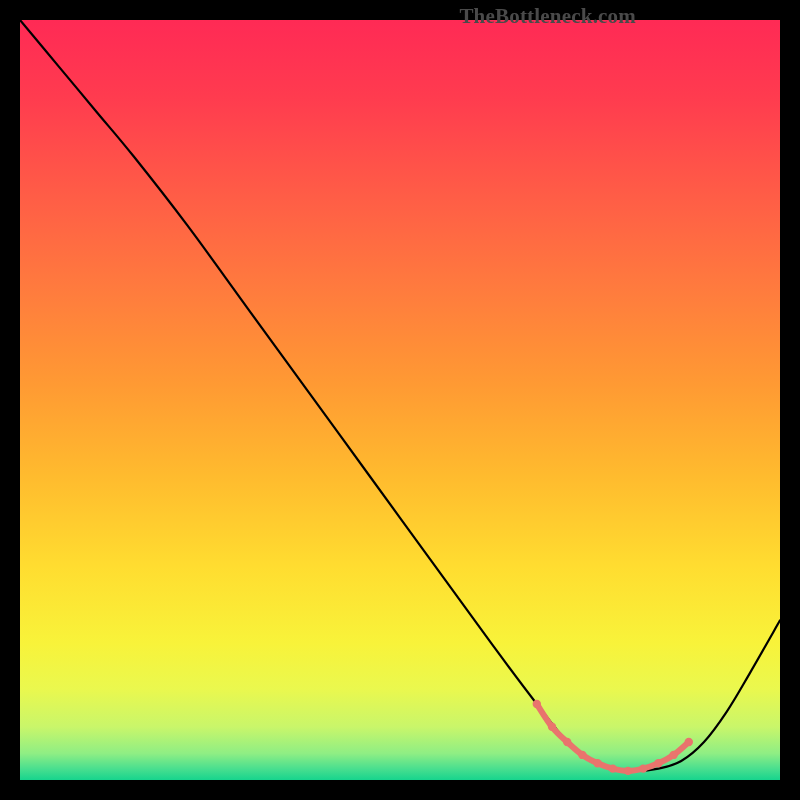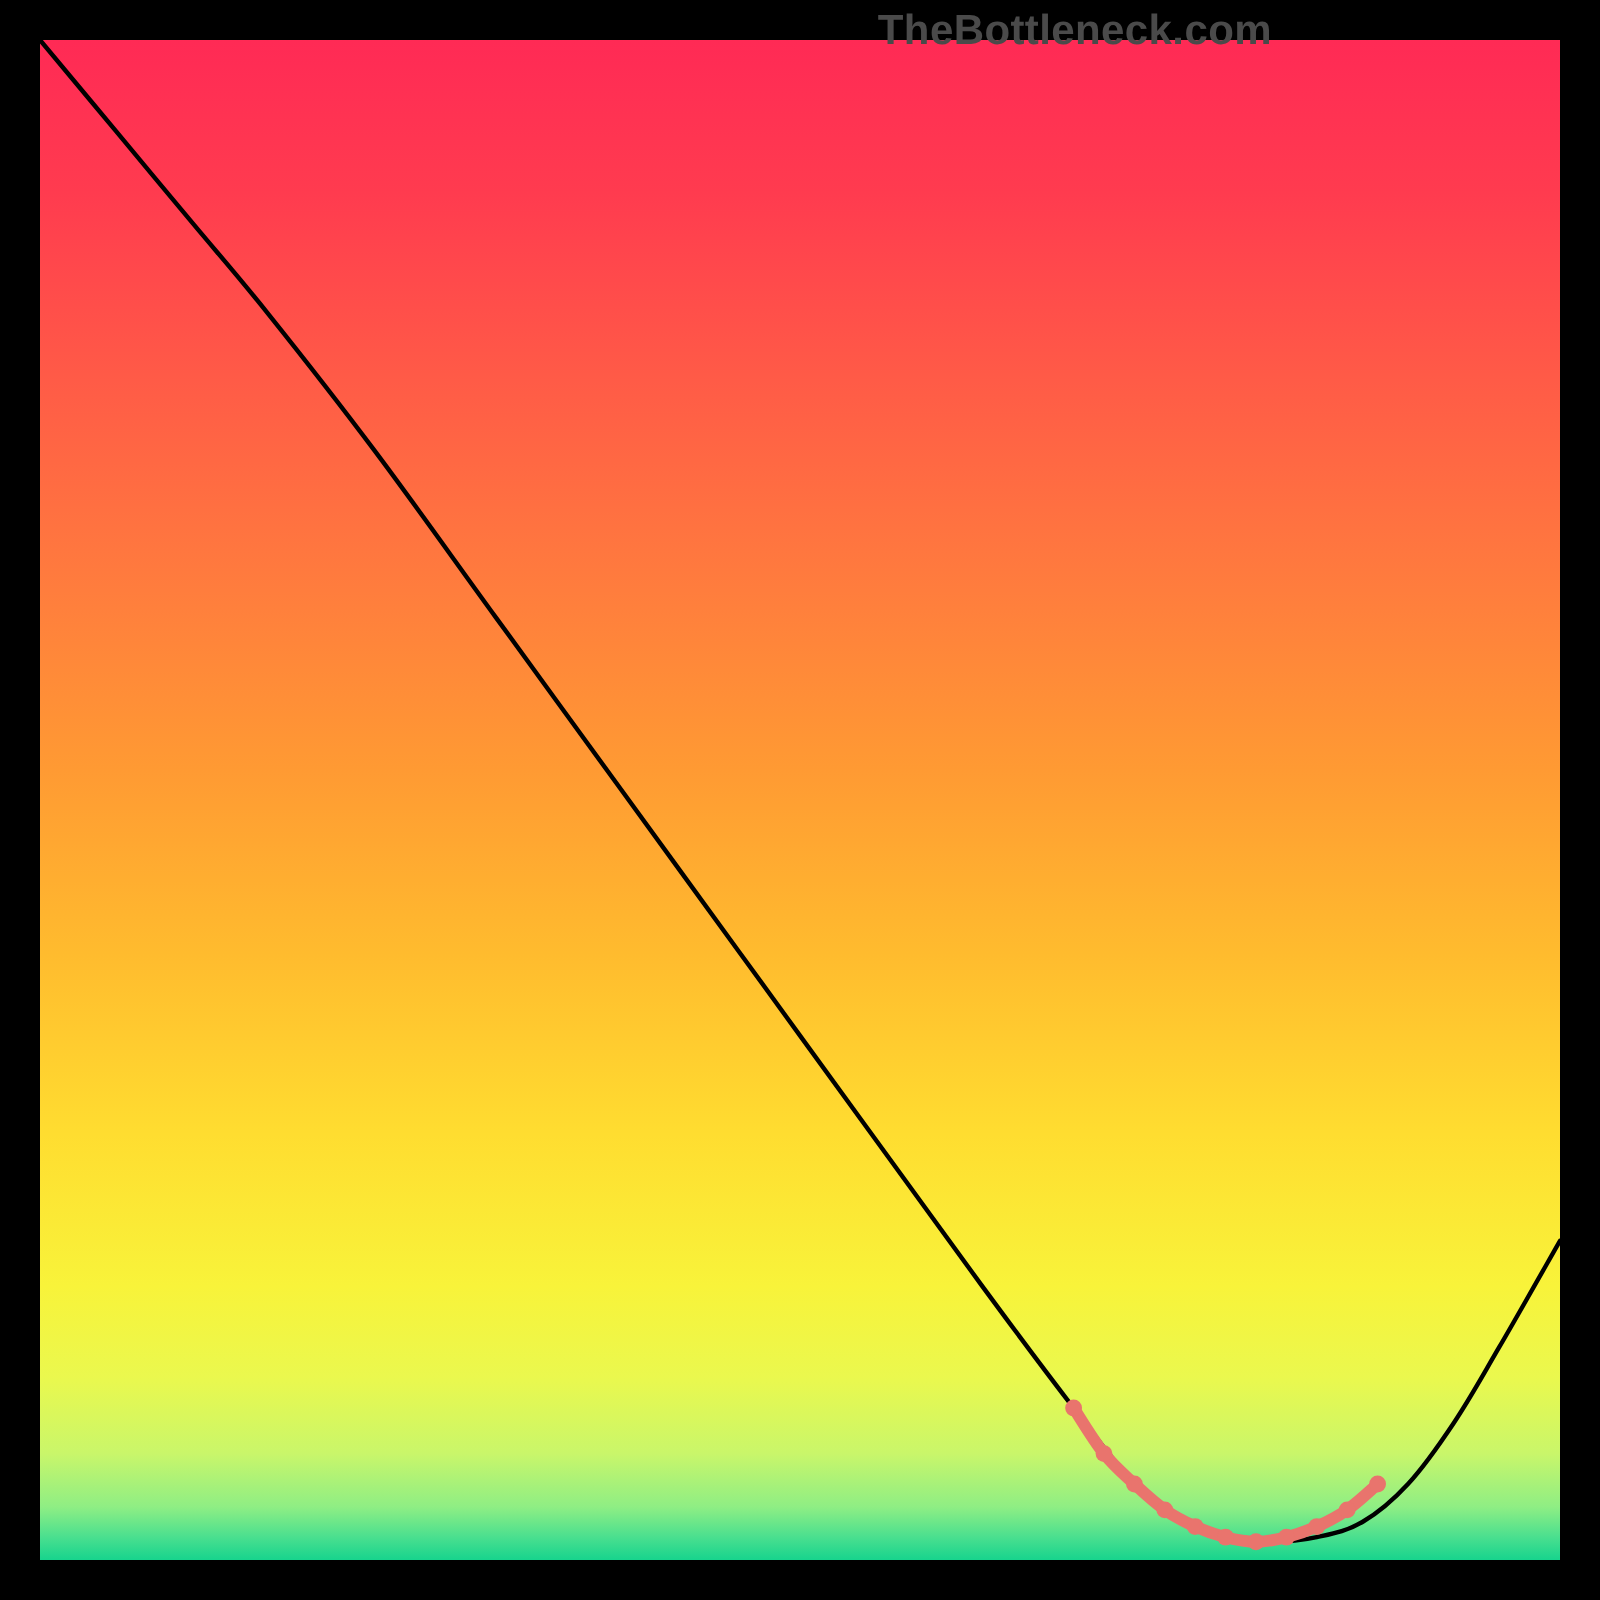--- a/index.html
+++ b/index.html
@@ -9,20 +9,21 @@
     height: 800px;
     background: #000000;
     overflow: hidden;
     font-family: Arial, Helvetica, sans-serif;
   }
   .frame {
     position: relative;
     width: 646px;
     height: 800px;
     background: #000000;
+    font-family: Liberation Serif, serif;
   }
   .watermark {
     position: absolute;
     top: 4px;
     right: 10px;
     color: #4a4a4a;
     font-size: 21px;
     font-weight: 600;
     letter-spacing: 0.2px;
     z-index: 50;

